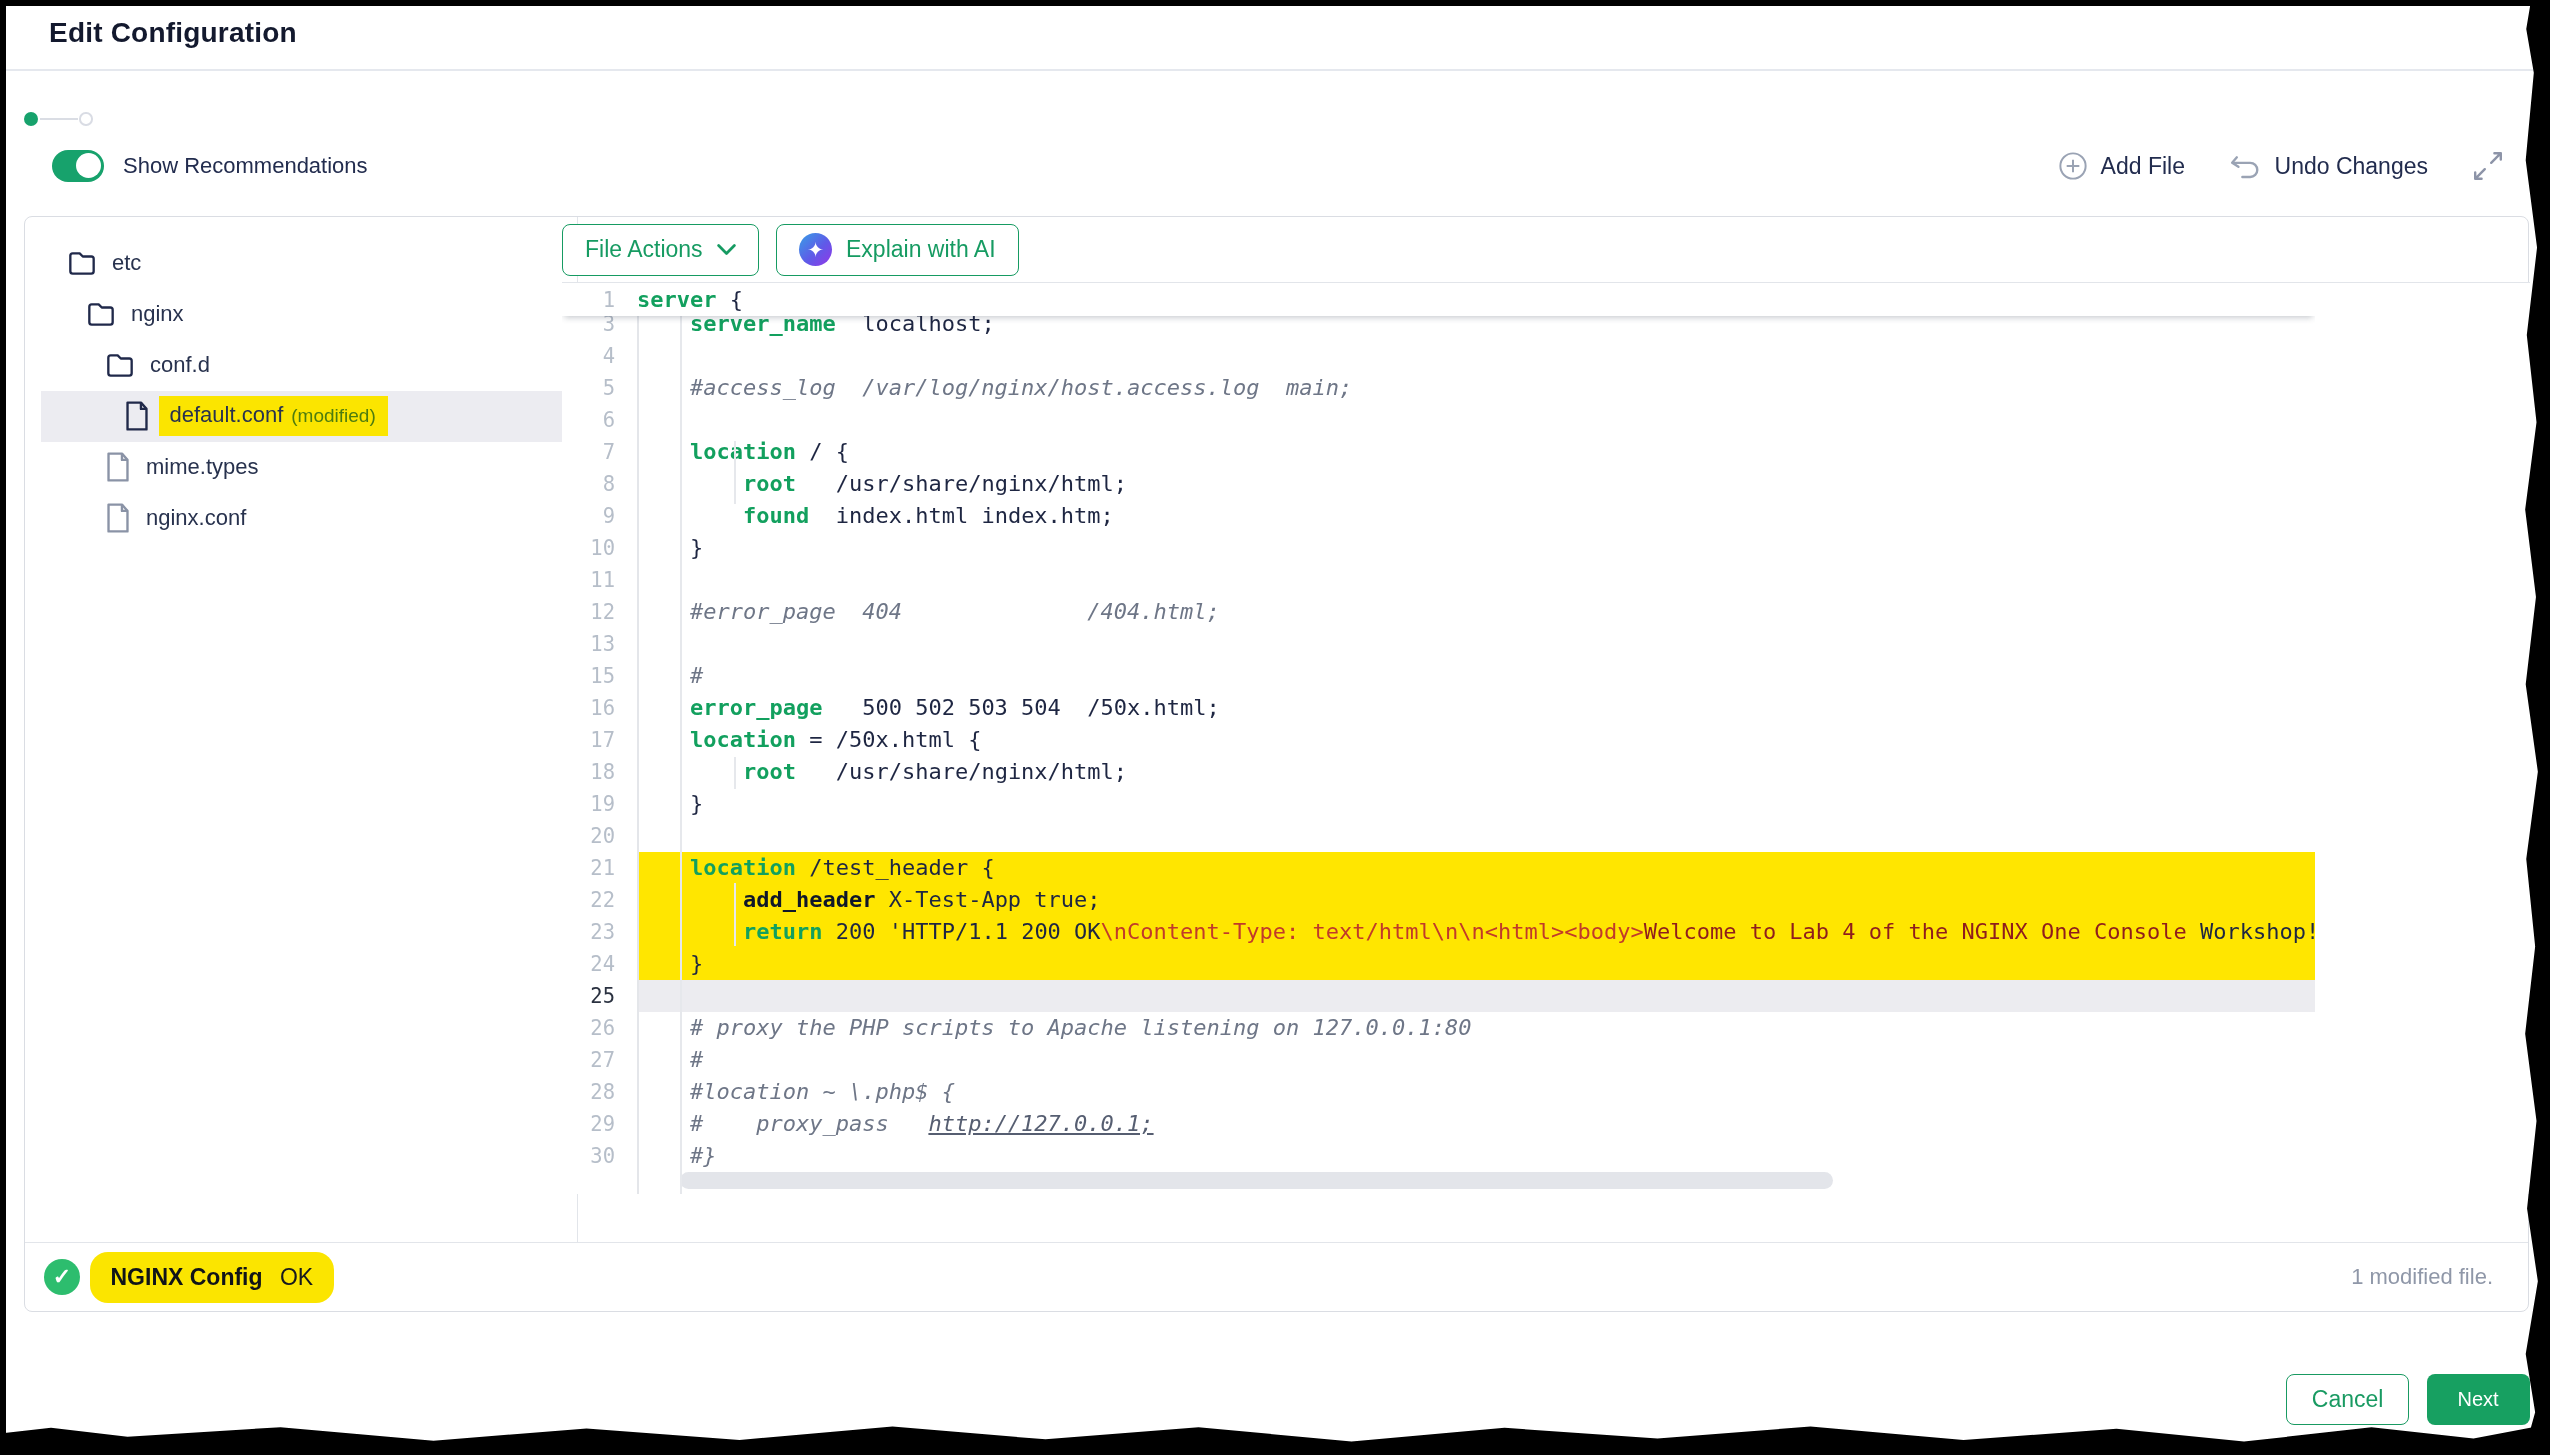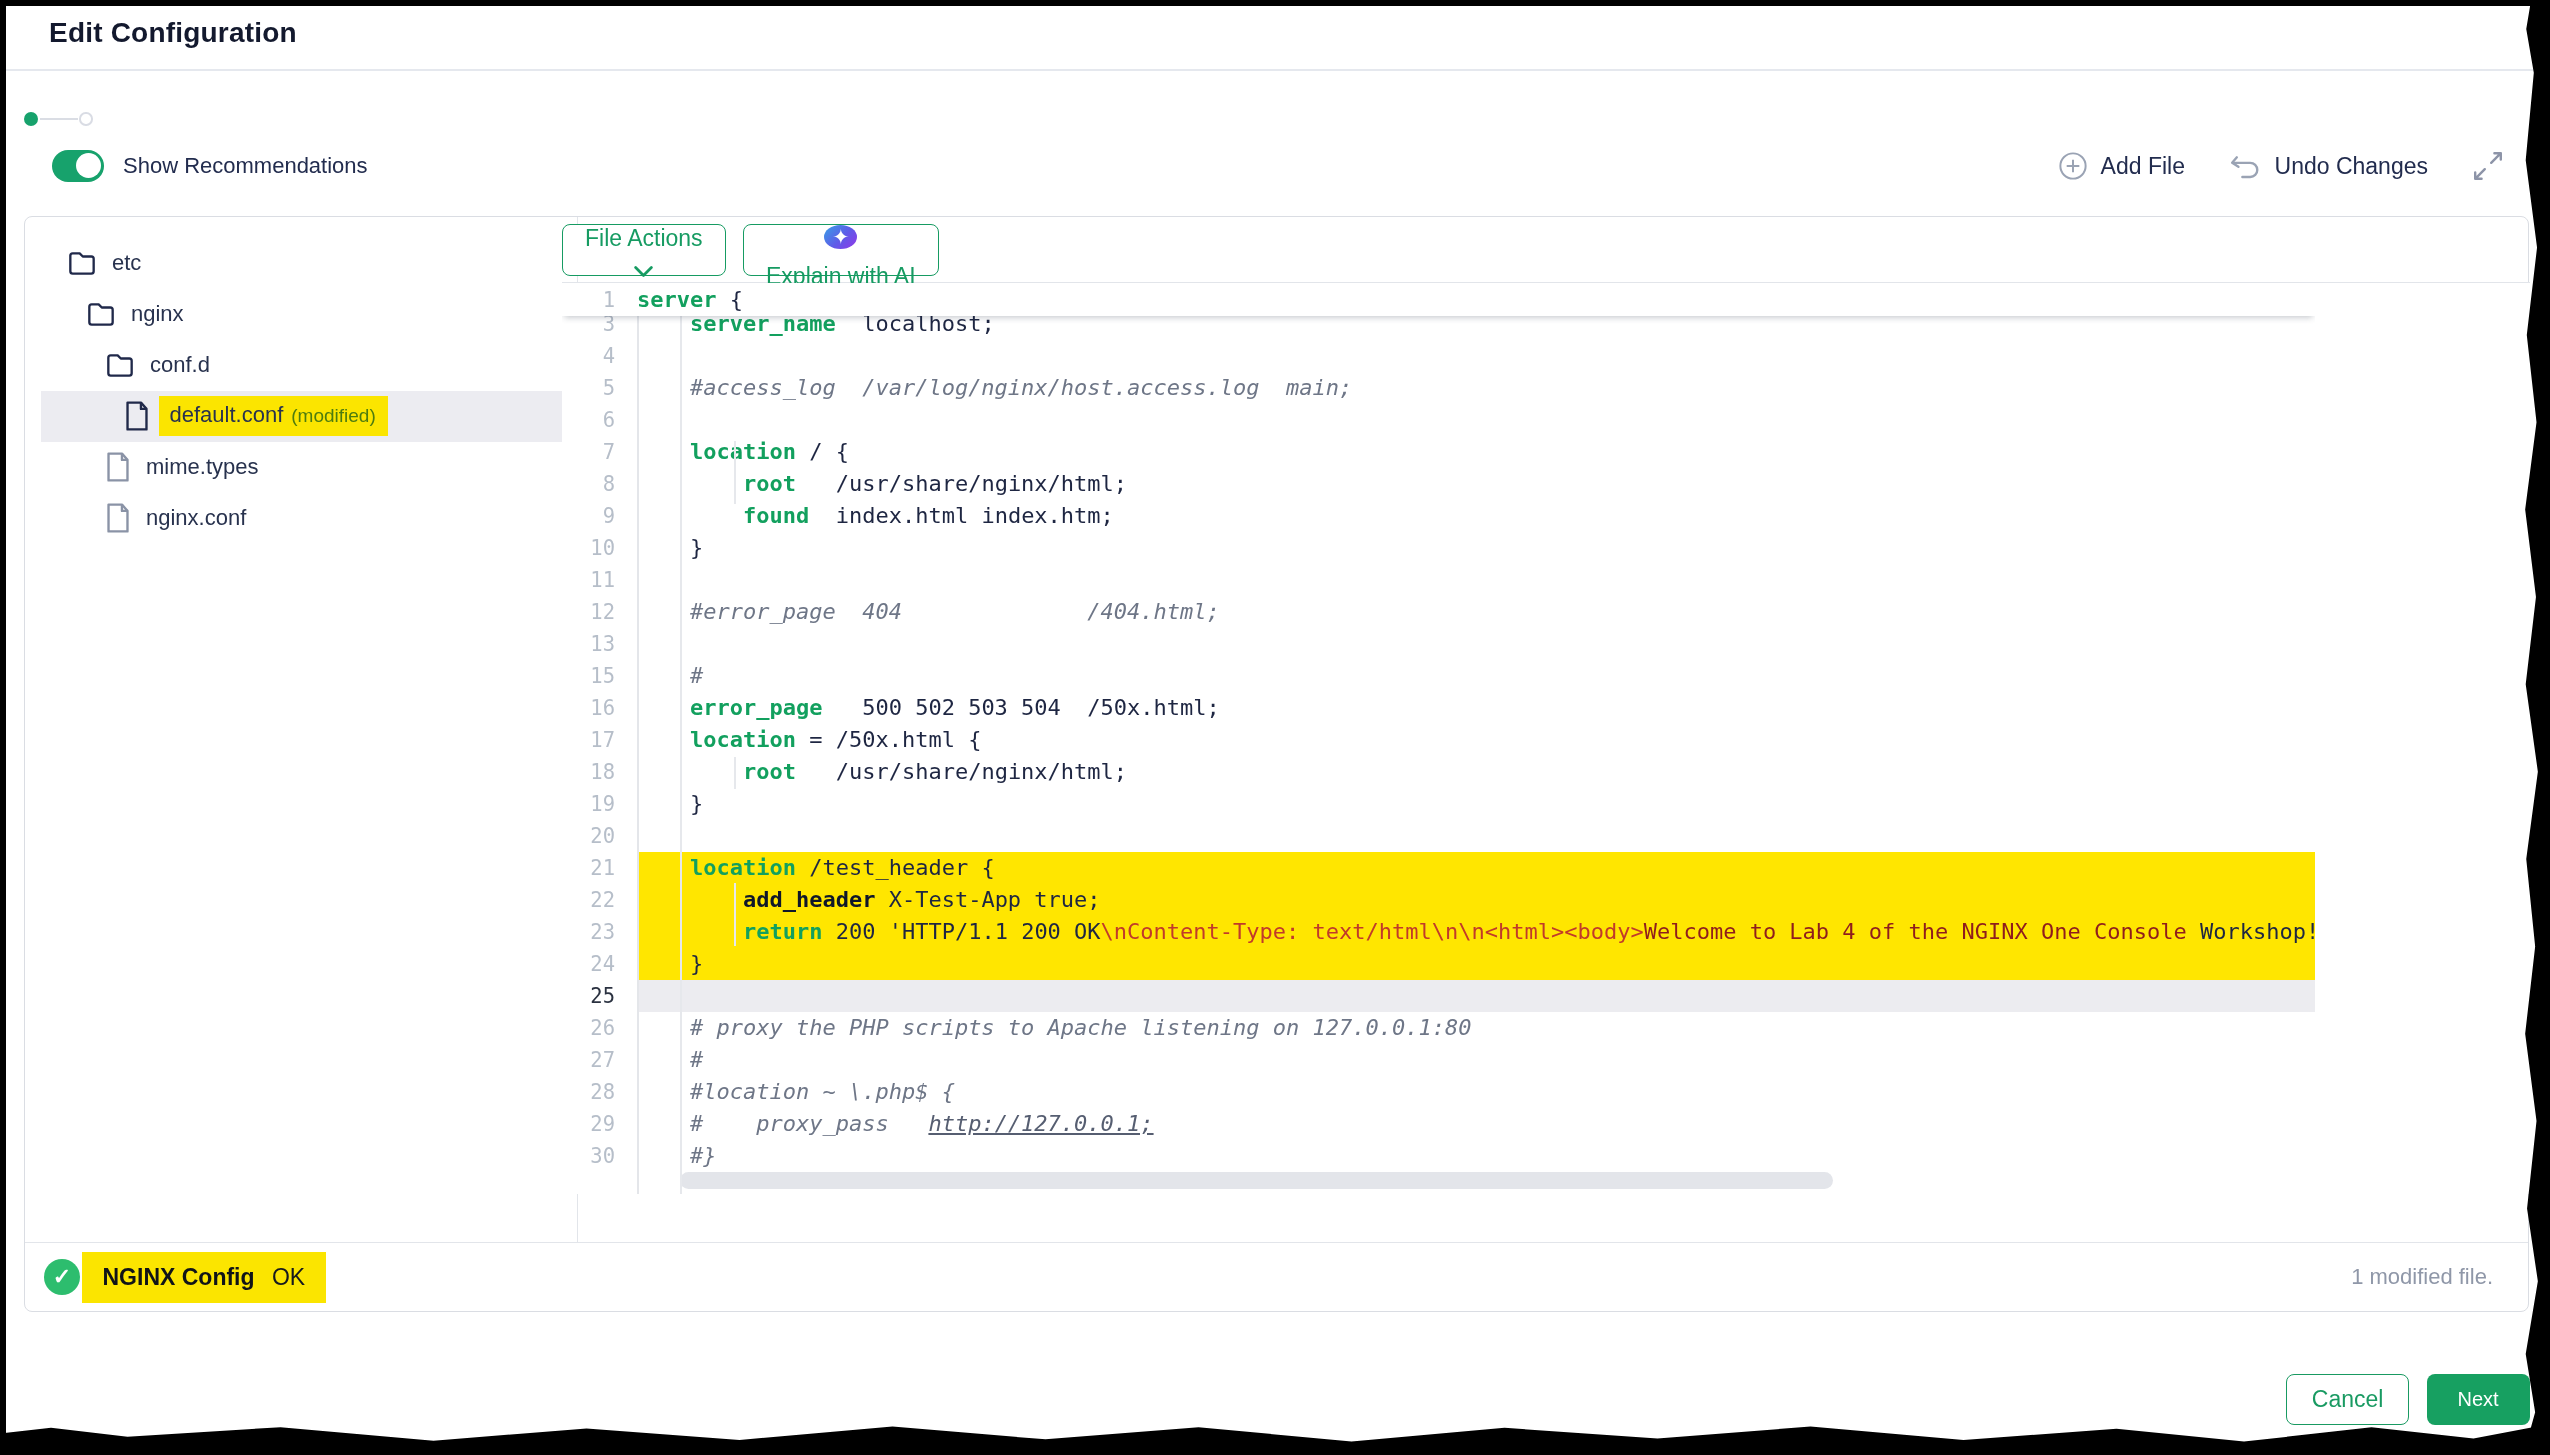--- a/index.html
+++ b/index.html
@@ -46,21 +46,21 @@
   .tree-icon { flex:0 0 auto; display:flex; align-items:center; }
   .tree-label { font-size:22px; color:#28324e; margin-left:16px; white-space:nowrap; }
   .tree-chip { background:#fbe500; padding:6.3px 12.6px 8px 11px; margin-left:9.5px; }
   .tree-suffix { font-size:19px; color:#4d7c0f; margin-left:8px; }
 
   
   .file-header { position:absolute; left:537px; top:0; width:1968px; height:66px; border-bottom:1.6px solid #e2e5ea; display:flex; align-items:center; }
   .file-path-wrap { display:flex; align-items:center; gap:17.4px; margin-left:27px; flex:1; }
   .file-path { font-size:24px; color:#1d2848; }
   .hdr-buttons { display:flex; align-items:center; gap:17.4px; margin-right:16px; }
-  .btn-outline-green { display:flex; align-items:center; gap:14px; border:1.6px solid #169b62; border-radius:8px; color:#169b62; font-size:23px; padding:0 22px; height:52px; background:#fff; cursor:pointer;flex-direction:column; }
+  .btn-outline-green { display:flex; align-items:center; gap:14px; border:1.6px solid #169b62; border-radius:8px; color:#169b62; font-size:23px; padding:0 22px; height:52px; background:#fff; cursor:pointer; }
   .ai-badge { width:33px; height:33px; border-radius:50%; background:linear-gradient(135deg,#3f93e6 10%,#5f5ae8 55%,#8d3be8 95%); display:flex; align-items:center; justify-content:center; color:#fff; font-size:20.5px; }
 
   
   .editor-body { position:absolute; left:537px; top:66px; width:1968px; height:911px; overflow:hidden; background:#fff; }
   .code-clip { position:absolute; left:0; top:0; width:1753px; height:911px; overflow:hidden; }
   .code-rows { position:absolute; left:0; top:24.5px; width:100%; }
   .crow { position:relative; display:flex; height:32px; align-items:center; }
   .ln { flex:0 0 75px; text-align:right; padding-right:22px; font-family:"DejaVu Sans Mono", monospace; font-size:20.5px; color:#b6bec9; }
   .ct { flex:1; height:100%; display:flex; align-items:center; font-family:"DejaVu Sans Mono", monospace; font-size:22px; white-space:pre; overflow:hidden; position:relative; }
   .gutter-border { position:absolute; left:75px; top:0; width:1.6px; height:911px; background:#e4e6ea; z-index:3; }
@@ -82,21 +82,21 @@
 
   .hscroll-thumb { position:absolute; left:118px; top:889px; width:1153px; height:17.4px; background:#e3e5ea; border-radius:8.7px; z-index:0; }
 
   
   .reco-bar { position:absolute; left:537px; top:977px; width:1968px; height:47px; border-top:1.6px solid #e2e5ea; display:flex; align-items:center; }
   .reco-text { margin-left:27px; font-size:21px; color:#7c8496; }
 
   
   .status-row { position:absolute; left:0; top:1025px; width:100%; height:69px; border-top:1.6px solid #e2e5ea; display:flex; align-items:center; }
   .check-circle { width:36px; height:36px; border-radius:50%; background:#2dbd6e; color:#fff; display:flex; align-items:center; justify-content:center; font-size:22px; font-weight:bold; margin-left:19px; }
-  .status-chip { background:#fbe500; height:51px; display:flex; align-items:center; padding:0 20.5px; margin-left:2px; gap:17.4px; }
+  .status-chip { background:#fbe500; height:51px; display:flex; align-items:center; padding:0 20.5px; margin-left:10px; gap:17.4px;border-radius:18px; }
   .status-label { font-size:23px; font-weight:bold; color:#101418; }
   .status-value { font-size:23px; color:#16191e; }
   .status-right { margin-left:auto; margin-right:35px; font-size:22px; color:#8f97a8; }
 
   
   .footer { position:absolute; left:0; top:1312px; width:2550px; height:144px; background:#fff; }
   .footer-buttons { position:absolute; right:20.5px; top:62px; display:flex; gap:17.4px; }
   .btn-cancel { width:123px; height:51px; border:1.6px solid #199a62; border-radius:8px; background:#fff; color:#199a62; font-size:23px; display:flex; align-items:center; justify-content:center; cursor:pointer; }
   .btn-next { width:103px; height:51px; border:none; border-radius:8px; background:#17a061; color:#fff; font-size:20px; display:flex; align-items:center; justify-content:center; cursor:pointer; }
 

